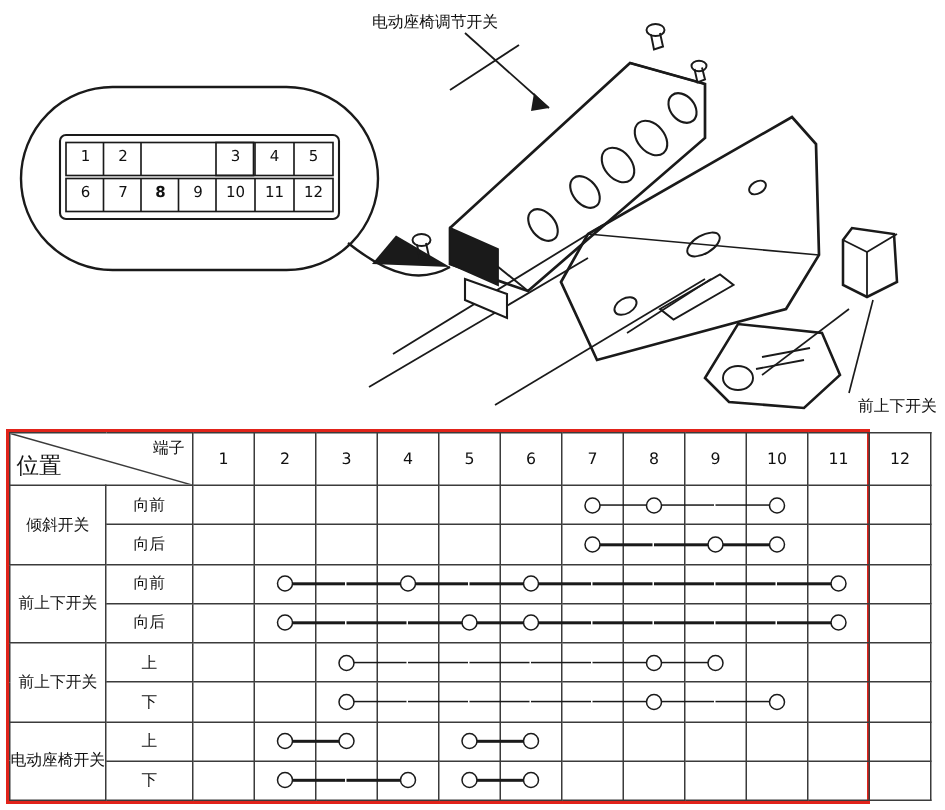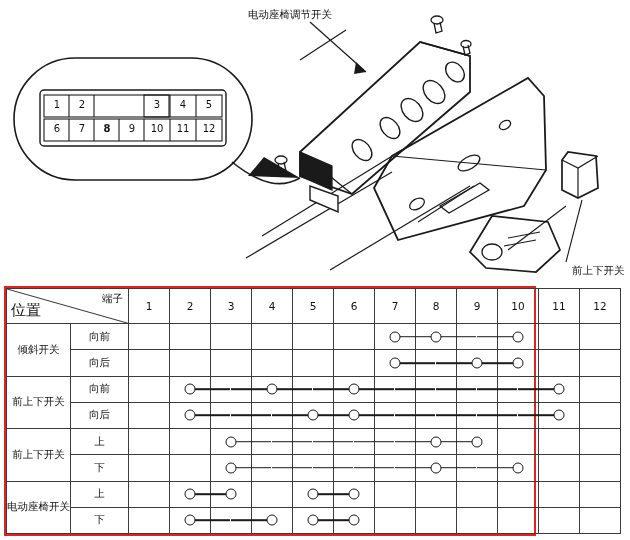--- a/index.html
+++ b/index.html
@@ -11,21 +11,21 @@
   .illus svg{position:absolute;left:0;top:0;}
 
   .cn-label{position:absolute;font-size:10.5px;color:#111;white-space:nowrap;font-family:"DejaVu Sans","Liberation Sans",sans-serif;padding-left:20px;}
   #lbl-seat-adjust{left:228px;top:8px;}
   #lbl-seat-switch{left:552px;top:264px;}
 
   
   .pin{position:absolute;font-size:10px;color:#111;text-align:center;width:14px;}
 
   
-  .tablewrap{position:absolute;left:4px;top:286px;width:532px;height:250px;border:2px solid #e1231a;box-sizing:border-box;background:#fff;}
+  .tablewrap{position:absolute;left:4px;top:286px;width:576px;height:250px;border:2px solid #e1231a;box-sizing:border-box;background:#fff;}
   table{border-collapse:collapse;width:100%;height:100%;table-layout:fixed;font-size:10.5px;color:#111;}
   td,th{border:1px solid #3b3b3b;padding:0;text-align:center;vertical-align:middle;font-weight:normal;}
   .hdr-cell{position:relative;height:34px;}
   .diag-line{position:absolute;left:0;top:0;width:100%;height:100%;}
   .t-pos{position:absolute;left:4px;bottom:3px;font-size:15px;}
   .t-term{position:absolute;right:5px;top:3px;font-size:10.5px;}
   .colhdr{width:40px;}
   .grpcol{width:64px;}
   .subcol{width:58px;}
   .cell{position:relative;height:25px;}

